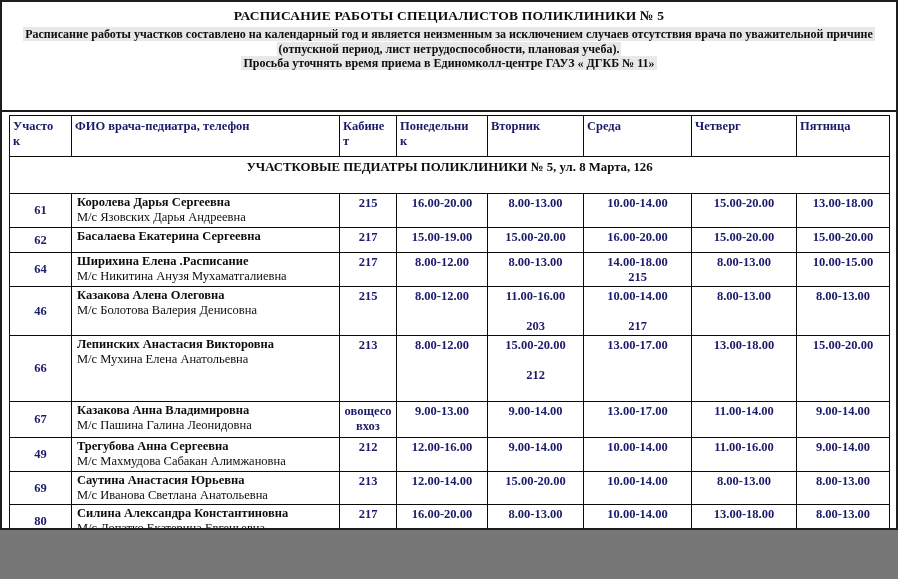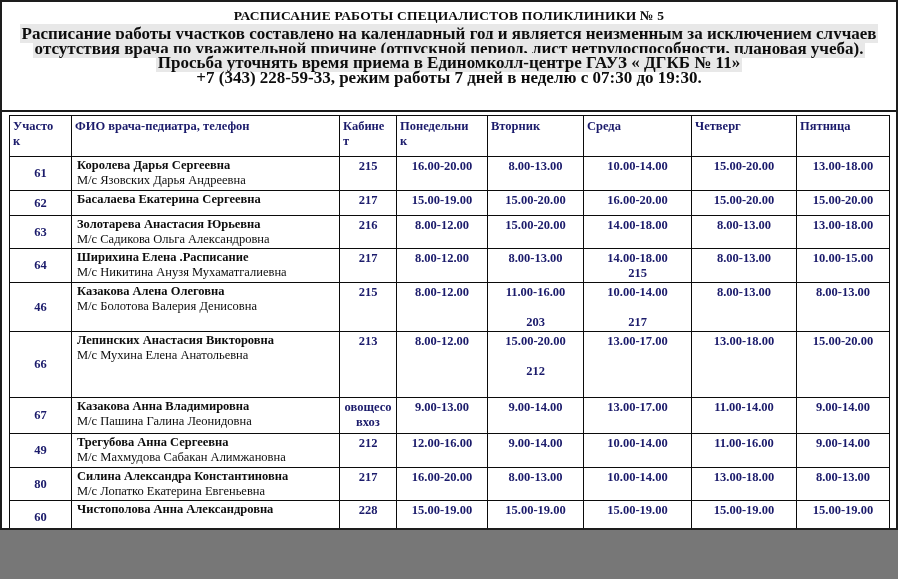--- a/index.html
+++ b/index.html
@@ -20,21 +20,21 @@
     border-bottom:2px solid #1a1a1a;
     text-align:center;
     min-height:110px;
   }
   .intro .title{
     font-size:13.5px;font-weight:bold;
     margin-bottom:3px;
     letter-spacing:.2px;
   }
   .intro .line{
-    font-size:17px;font-weight:bold;
+    font-size:12px;font-weight:bold;
     line-height:14.6px;
   }
   .hl{background:#e8e8e8;padding:0 2px;box-decoration-break:clone;-webkit-box-decoration-break:clone;}
   
   table{
     border-collapse:collapse;
     table-layout:fixed;
     width:880px;
     margin:3px 5px 0 7px;
     font-size:12.5px;
@@ -83,21 +83,20 @@
 </style>
 </head>
 <body>
 
 <div class="page">
 
   <div class="intro">
     <div class="title">РАСПИСАНИЕ РАБОТЫ СПЕЦИАЛИСТОВ ПОЛИКЛИНИКИ № 5</div>
     <div class="line"><span class="hl">Расписание работы участков составлено на календарный год и является неизменным за исключением случаев отсутствия врача по уважительной причине (отпускной период, лист нетрудоспособности, плановая учеба).</span></div>
     <div class="line"><span class="hl">Просьба уточнять время приема в Единомколл-центре ГАУЗ « ДГКБ № 11»</span></div>
-    <div class="line">+7 (343) 228-59-33, режим работы  7 дней в неделю с 07:30 до 19:30.</div>
   </div>
 
   <table>
     <colgroup>
       <col style="width:62px">
         <col style="width:268px">
         <col style="width:57px">
       <col style="width:91px">
         <col style="width:96px">
         <col style="width:108px">
@@ -113,20 +112,23 @@
 т</th>
         <th>Понедельни
 к</th>
         <th>Вторник</th>
         <th>Среда</th>
         <th>Четверг</th>
         <th>Пятница</th>
       </tr>
     </thead>
     <tbody>
+      <tr class="section-row">
+        <td colspan="8">УЧАСТКОВЫЕ ПЕДИАТРЫ ПОЛИКЛИНИКИ № 5, ул. 8 Марта, 126</td>
+      </tr>
 
       <tr style="height:34px">
         <td class="num">61</td>
         <td class="fio">
           <div class="doc">Королева Дарья Сергеевна</div>
           <div class="nurse">М/с Язовских Дарья Андреевна</div>
         </td>
         <td class="cab">215</td>
         <td class="time">16.00-20.00</td>
         <td class="time">8.00-13.00</td>
@@ -142,33 +144,20 @@
           <div class="nurse"></div>
         </td>
         <td class="cab">217</td>
         <td class="time">15.00-19.00</td>
         <td class="time">15.00-20.00</td>
         <td class="time">16.00-20.00</td>
         <td class="time">15.00-20.00</td>
         <td class="time">15.00-20.00</td>
       </tr>
 
-      <tr style="height:30px">
-        <td class="num">63</td>
-        <td class="fio">
-          <div class="doc">Золотарева Анастасия Юрьевна</div>
-          <div class="nurse">М/с Садикова Ольга Александровна</div>
-        </td>
-        <td class="cab">216</td>
-        <td class="time">8.00-12.00</td>
-        <td class="time">15.00-20.00</td>
-        <td class="time">14.00-18.00</td>
-        <td class="time">8.00-13.00</td>
-        <td class="time">13.00-18.00</td>
-      </tr>
 
       <tr style="height:33px">
         <td class="num">64</td>
         <td class="fio">
           <div class="doc">Ширихина Елена .Расписание</div>
           <div class="nurse">М/с Никитина Анузя Мухаматгалиевна</div>
         </td>
         <td class="cab">217</td>
         <td class="time">8.00-12.00</td>
         <td class="time">8.00-13.00</td>
@@ -234,20 +223,33 @@
           <div class="nurse">М/с Махмудова Сабакан Алимжановна</div>
         </td>
         <td class="cab">212</td>
         <td class="time">12.00-16.00</td>
         <td class="time">9.00-14.00</td>
         <td class="time">10.00-14.00</td>
         <td class="time">11.00-16.00</td>
         <td class="time">9.00-14.00</td>
       </tr>
 
+      <tr style="height:33px">
+        <td class="num">69</td>
+        <td class="fio">
+          <div class="doc">Саутина Анастасия Юрьевна</div>
+          <div class="nurse">М/с Иванова Светлана Анатольевна</div>
+        </td>
+        <td class="cab">213</td>
+        <td class="time">12.00-14.00</td>
+        <td class="time">15.00-20.00</td>
+        <td class="time">10.00-14.00</td>
+        <td class="time">8.00-13.00</td>
+        <td class="time">8.00-13.00</td>
+      </tr>
 
       <tr style="height:33px">
         <td class="num">80</td>
         <td class="fio">
           <div class="doc">Силина Александра Константиновна</div>
           <div class="nurse">М/с Лопатко Екатерина Евгеньевна</div>
         </td>
         <td class="cab">217</td>
         <td class="time">16.00-20.00</td>
         <td class="time">8.00-13.00</td>

